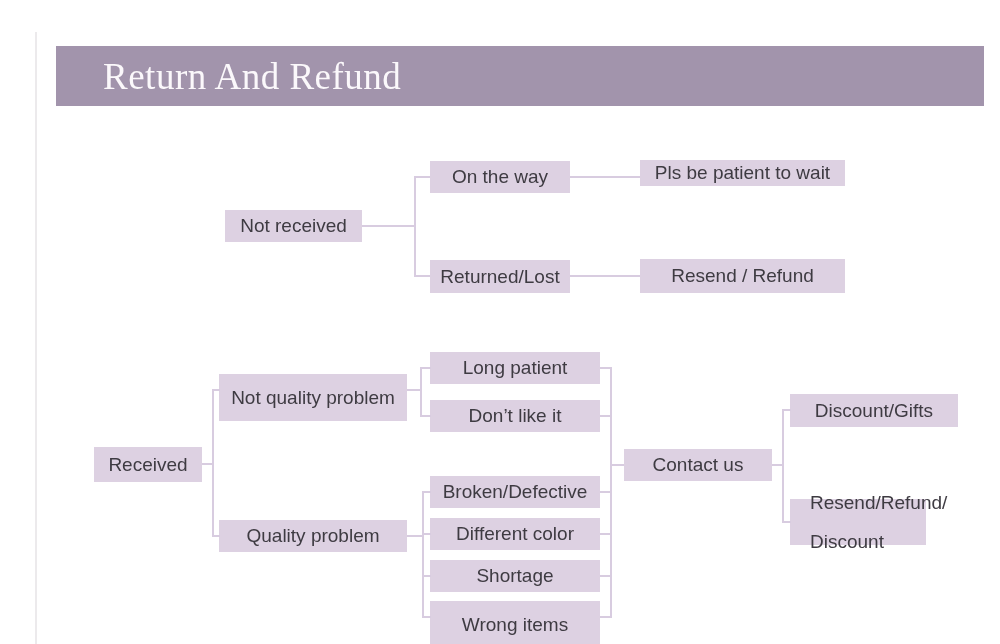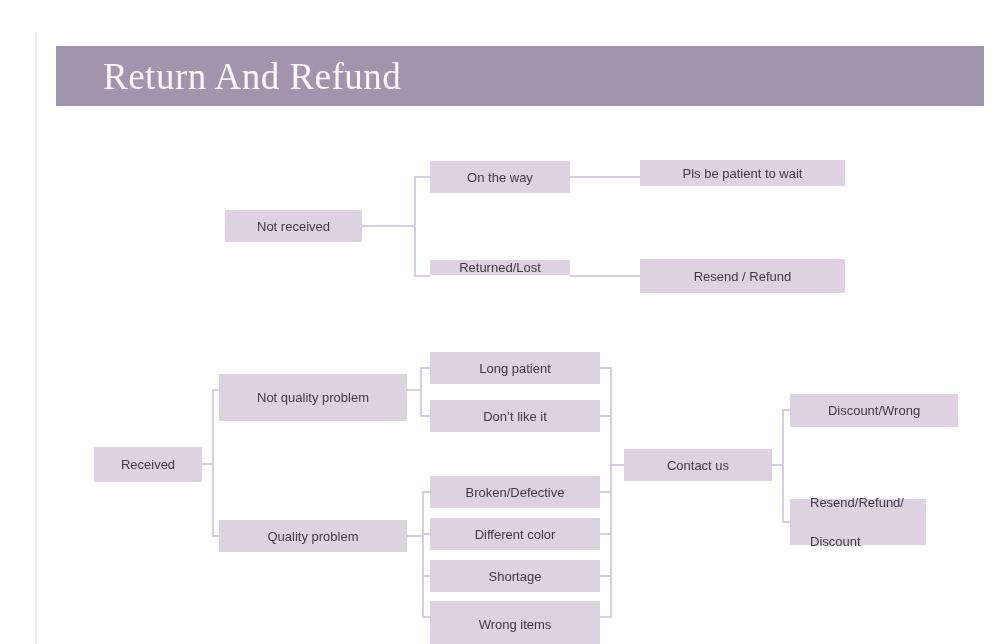--- a/index.html
+++ b/index.html
@@ -30,21 +30,21 @@
     display:flex;align-items:center;
     padding-left:39px;
     font-family:"Liberation Serif", serif;
     font-size:37px;
     letter-spacing:0.5px;
   }
   .node{
     position:absolute;
     background:var(--node-fill);
     color:var(--node-text);
-    font-size:13px;
+    font-size:19px;
     display:flex;align-items:center;justify-content:center;
     text-align:center;
     white-space:nowrap;
   }
   .node.two-line{
     flex-direction:column;
     align-items:flex-start;justify-content:center;
     padding-left:12px;
     text-align:left;
     line-height:23px;
@@ -60,41 +60,41 @@
 
   <div class="left-edge"></div>
 
   <div class="header">
     <span>Return And Refund</span>
   </div>
 
   <div class="node" style="left:193px;top:178px;width:137px;height:32px;">Not received</div>
   <div class="node" style="left:398px;top:129px;width:140px;height:32px;">On the way</div>
   <div class="node" style="left:608px;top:128px;width:205px;height:26px;">Pls be patient to wait</div>
-  <div class="node" style="left:398px;top:228px;width:140px;height:15px;">Returned/Lost</div>
+  <div class="node" style="left:398px;top:228px;width:140px;height:33px;">Returned/Lost</div>
   <div class="node" style="left:608px;top:227px;width:205px;height:34px;">Resend / Refund</div>
 
   <div class="hline" style="left:330px;top:193px;width:53px;"></div>
   <div class="vline" style="left:382px;top:144px;height:101px;"></div>
   <div class="hline" style="left:382px;top:144px;width:16px;"></div>
   <div class="hline" style="left:382px;top:243px;width:16px;"></div>
   <div class="hline" style="left:538px;top:144px;width:70px;"></div>
   <div class="hline" style="left:538px;top:243px;width:70px;"></div>
 
   <div class="node" style="left:62px;top:415px;width:108px;height:35px;">Received</div>
   <div class="node" style="left:187px;top:342px;width:188px;height:47px;">Not quality problem</div>
   <div class="node" style="left:187px;top:488px;width:188px;height:32px;">Quality problem</div>
   <div class="node" style="left:398px;top:320px;width:170px;height:32px;">Long patient</div>
   <div class="node" style="left:398px;top:368px;width:170px;height:32px;">Don’t like it</div>
   <div class="node" style="left:398px;top:444px;width:170px;height:32px;">Broken/Defective</div>
   <div class="node" style="left:398px;top:486px;width:170px;height:32px;">Different color</div>
   <div class="node" style="left:398px;top:528px;width:170px;height:32px;">Shortage</div>
   <div class="node" style="left:398px;top:569px;width:170px;height:47px;">Wrong items</div>
   <div class="node" style="left:592px;top:417px;width:148px;height:32px;">Contact us</div>
-  <div class="node" style="left:758px;top:362px;width:168px;height:33px;">Discount/Wrong</div>
+  <div class="node" style="left:758px;top:362px;width:168px;height:33px;">Discount/Gifts</div>
   <div class="node two-line" style="left:758px;top:467px;width:136px;height:46px;">
     <span>Resend/Refund/</span>
     <span>Discount</span>
   </div>
 
   <div class="hline" style="left:170px;top:431px;width:12px;"></div>
   <div class="vline" style="left:180px;top:357px;height:148px;"></div>
   <div class="hline" style="left:180px;top:357px;width:8px;"></div>
   <div class="hline" style="left:180px;top:503px;width:8px;"></div>
 

